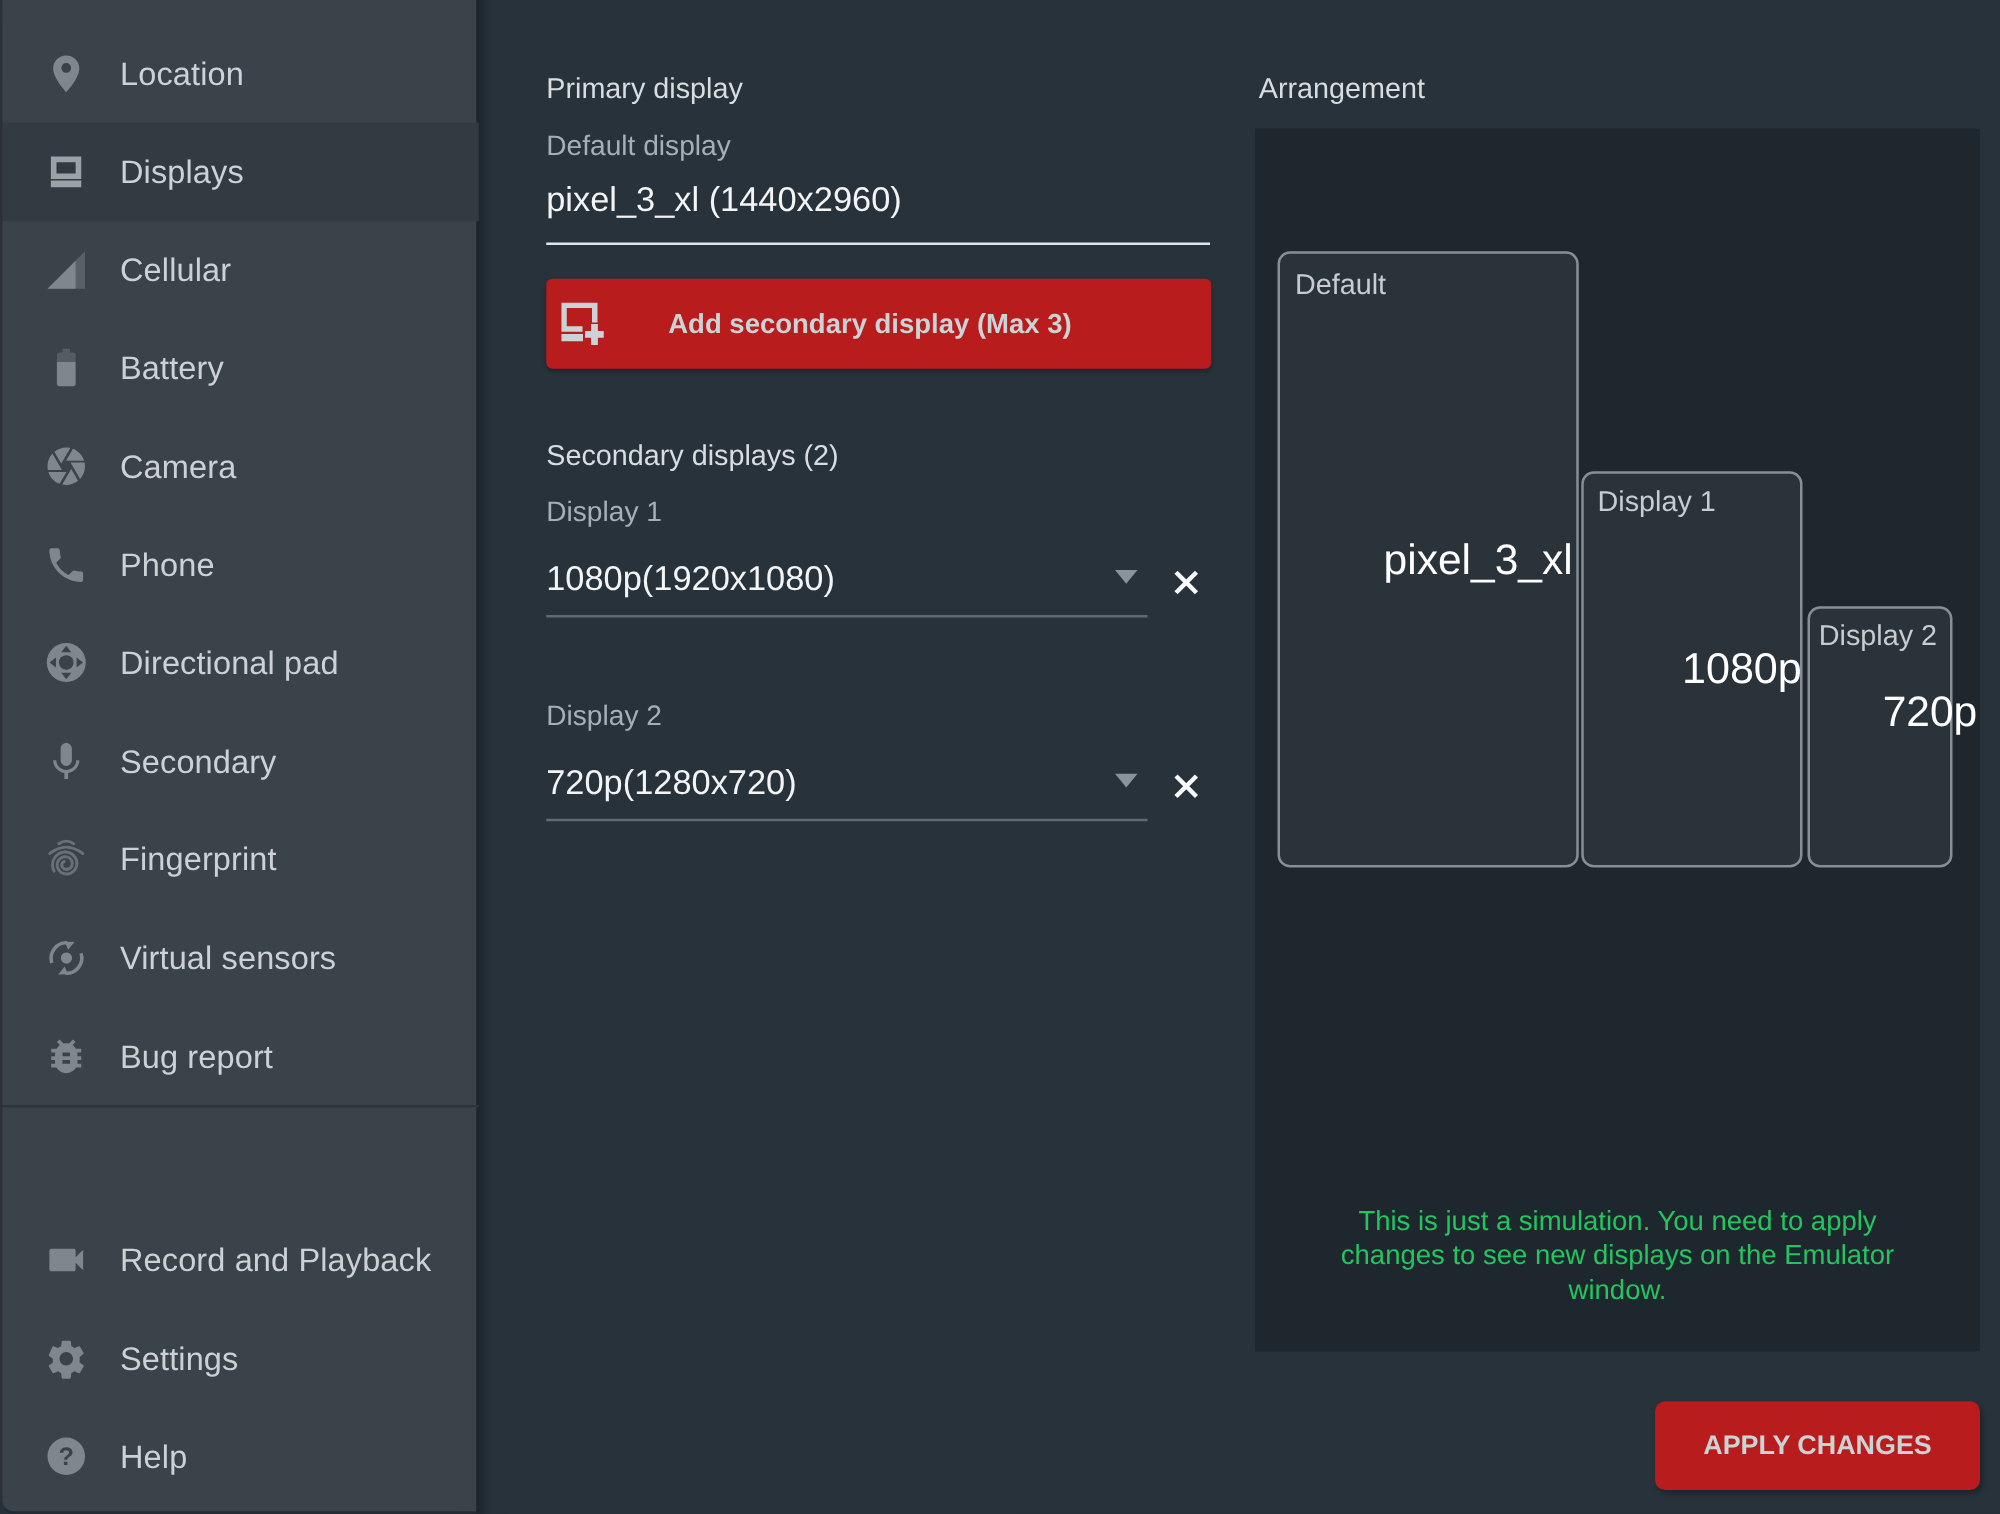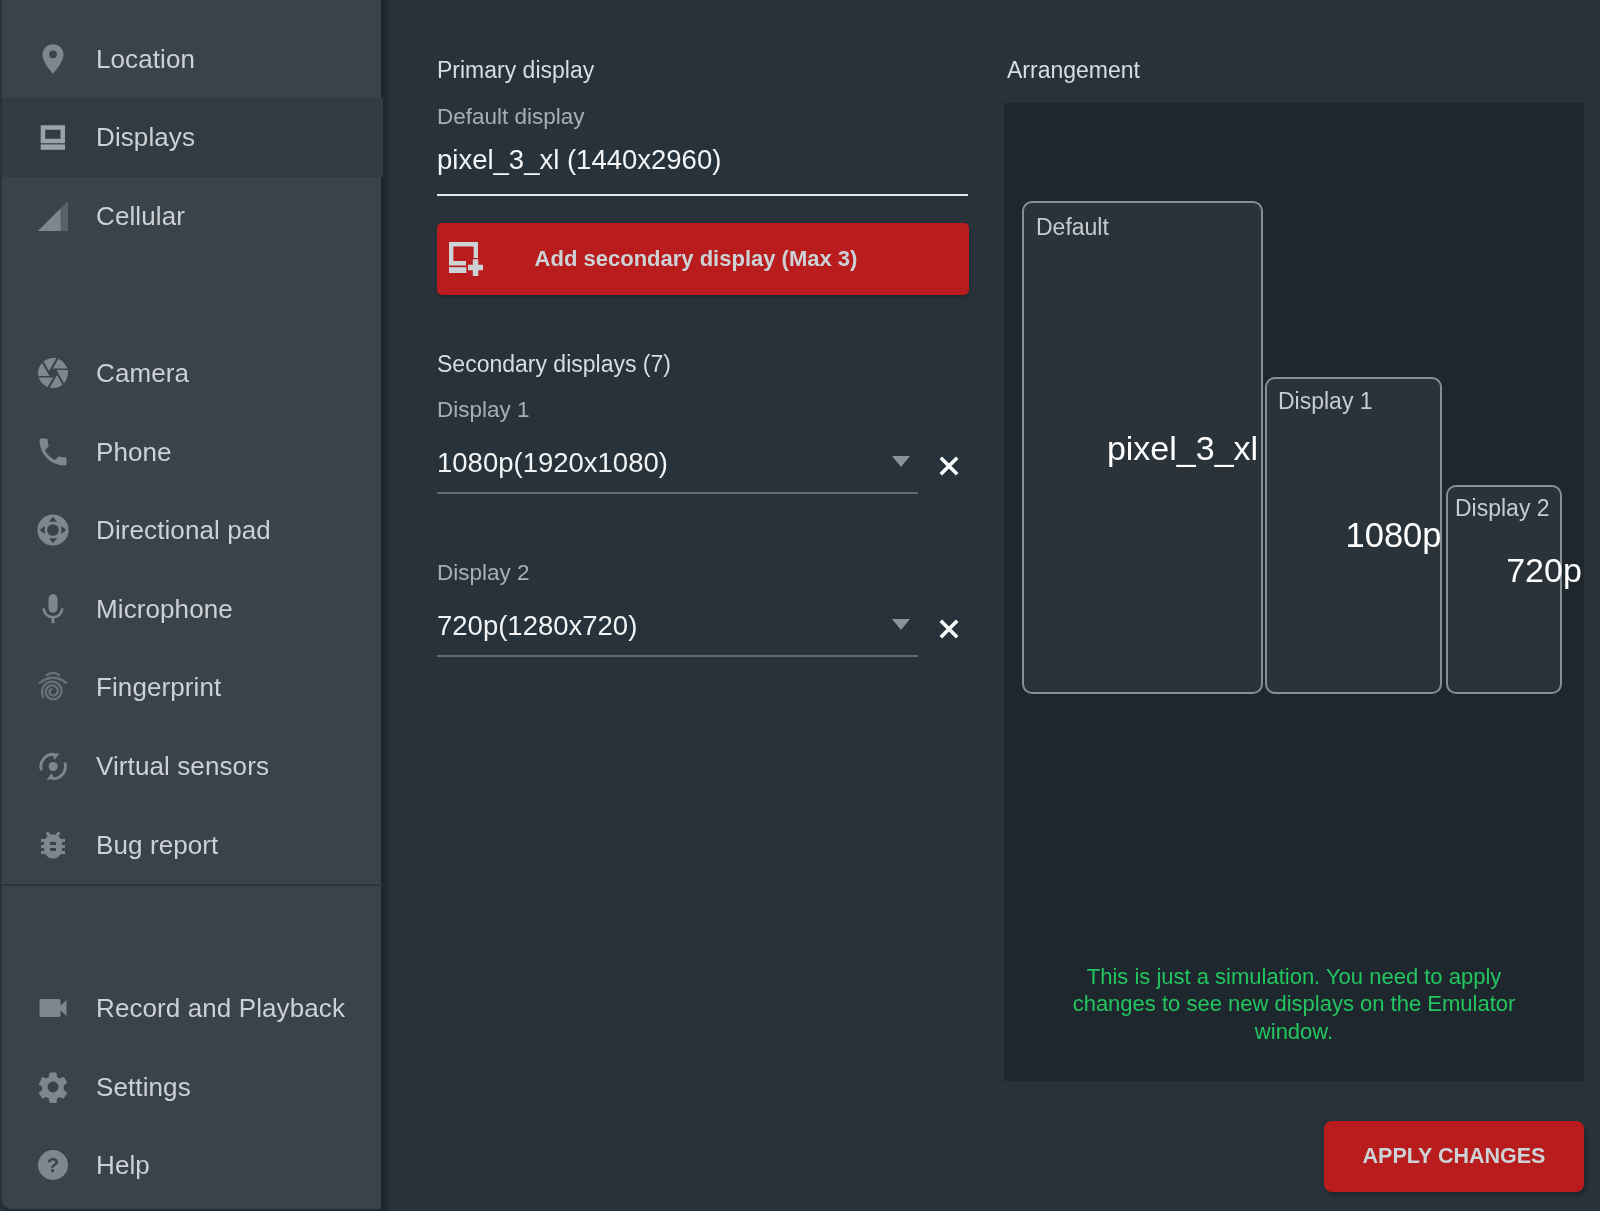--- a/index.html
+++ b/index.html
@@ -40,20 +40,27 @@
         </svg></span>
       <span class="tx">Displays</span>
     </div>
     <div class="row" style="top:176.2px">
       <span class="ic"><svg width="36" height="36" viewBox="0 0 24 24">
           <path fill="#7e878d" opacity="0.45" d="M2 22h20V2z"></path>
           <path fill="#7e878d" d="M2 22h15V7z"></path>
         </svg></span>
       <span class="tx">Cellular</span>
     </div>
+    <div class="row" style="top:254.8px">
+      <span class="ic"><svg width="36" height="36" viewBox="0 0 24 24">
+          <path fill="#7e878d" opacity="0.4" d="M15.67 4H14V2h-4v2H8.33C7.6 4 7 4.6 7 5.33V9h10V5.33C17 4.6 16.4 4 15.67 4z"></path>
+          <path fill="#7e878d" d="M7 9h10v11.67c0 .73-.6 1.33-1.33 1.33H8.33C7.6 22 7 21.4 7 20.67V9z"></path>
+        </svg></span>
+      <span class="tx">Battery</span>
+    </div>
     <div class="row" style="top:333.4px">
       <span class="ic"><svg width="36" height="36" viewBox="0 0 24 24">
           <path fill="#7e878d" d="M9.4 10.5l4.77-8.26C13.47 2.09 12.75 2 12 2c-2.4 0-4.6.85-6.32 2.25l3.66 6.35.06-.1zM21.54 9c-.92-2.92-3.15-5.26-6-6.34L11.88 9h9.66zm.26 1h-7.49l.29.5 4.76 8.25C21 16.97 22 14.61 22 12c0-.69-.07-1.35-.2-2zM8.54 12l-3.9-6.75C3.01 7.03 2 9.39 2 12c0 .69.07 1.35.2 2h7.49l-1.15-2zm-6.08 3c.92 2.92 3.15 5.26 6 6.34L12.12 15H2.46zm11.27 0l-3.9 6.76c.7.15 1.42.24 2.17.24 2.4 0 4.6-.85 6.32-2.25l-3.66-6.35-.93 1.6z"></path>
         </svg></span>
       <span class="tx">Camera</span>
     </div>
     <div class="row" style="top:412.0px">
       <span class="ic"><svg width="36" height="36" viewBox="0 0 24 24">
           <path fill="#7e878d" d="M6.62 10.79c1.44 2.83 3.76 5.14 6.59 6.59l2.2-2.2c.27-.27.67-.36 1.02-.24 1.12.37 2.33.57 3.57.57.55 0 1 .45 1 1V20c0 .55-.45 1-1 1-9.39 0-17-7.61-17-17 0-.55.45-1 1-1h3.5c.55 0 1 .45 1 1 0 1.25.2 2.45.57 3.57.11.35.03.74-.25 1.02l-2.2 2.2z"></path>
         </svg></span>
@@ -69,21 +76,21 @@
             <path d="M3.1 12l3.4-2.7v5.4z"></path>
             <path d="M20.9 12l-3.4-2.7v5.4z"></path>
           </g>
         </svg></span>
       <span class="tx">Directional pad</span>
     </div>
     <div class="row" style="top:569.2px">
       <span class="ic"><svg width="36" height="36" viewBox="0 0 24 24">
           <path fill="#7e878d" d="M12 14.5c1.66 0 3-1.34 3-3V5.2c0-1.66-1.34-3-3-3s-3 1.34-3 3v6.3c0 1.66 1.34 3 3 3zm5.3-3c0 2.92-2.54 5.1-5.3 5.1s-5.3-2.18-5.3-5.1H5c0 3.41 2.72 6.23 6 6.72V21.5h2v-3.28c3.28-.49 6-3.31 6-6.72h-1.7z"></path>
         </svg></span>
-      <span class="tx">Microphone</span>
+      <span class="tx">Secondary</span>
     </div>
     <div class="row" style="top:647.8px">
       <span class="ic"><svg width="36" height="36" viewBox="0 0 24 24">
           <g fill="none" stroke="#687178" stroke-width="1.55" stroke-linecap="round">
             <path d="M8,4.0 Q12,1.2 16,4.0"></path>
             <path d="M3.2,9.2 Q12,2.4 20.8,9.2"></path>
             <path d="M5.5,18.6 L5.2,17.9 L5.0,17.2 L4.8,16.5 L4.7,15.8 L4.7,15.0 L4.8,14.3 L4.9,13.6 L5.1,12.9 L5.4,12.3 L5.7,11.7 L6.1,11.1 L6.5,10.6 L7.0,10.1 L7.6,9.7 L8.1,9.3 L8.7,9.0 L9.4,8.7 L10.0,8.6 L10.7,8.5 L11.3,8.4 L12.0,8.4 L12.6,8.5 L13.2,8.7 L13.8,8.9 L14.4,9.2 L15.0,9.5 L15.5,9.9 L15.9,10.3 L16.3,10.8 L16.7,11.3 L17.0,11.8 L17.3,12.4 L17.5,12.9 L17.6,13.5 L17.6,14.1 L17.7,14.7 L17.6,15.3 L17.5,15.9 L17.3,16.4 L17.1,17.0 L16.8,17.5 L16.5,18.0 L16.1,18.4 L15.7,18.8 L15.3,19.1 L14.8,19.4 L14.4,19.7 L13.8,19.9 L13.3,20.0 L12.8,20.1 L12.3,20.1 L11.7,20.1 L11.2,20.0 L10.7,19.9 L10.2,19.7 L9.7,19.5 L9.3,19.3 L8.9,19.0 L8.5,18.6 L8.2,18.2 L7.9,17.8 L7.7,17.4 L7.5,17.0 L7.3,16.5 L7.2,16.0 L7.2,15.6 L7.2,15.1 L7.2,14.6 L7.3,14.2 L7.5,13.7 L7.6,13.3 L7.8,12.9 L8.1,12.6 L8.4,12.2 L8.7,11.9 L9.0,11.7 L9.4,11.4 L9.8,11.2 L10.2,11.1 L10.6,11.0 L11.0,10.9 L11.4,10.9 L11.8,10.9 L12.2,11.0 L12.6,11.1 L13.0,11.2 L13.3,11.4 L13.6,11.6 L13.9,11.8 L14.2,12.1 L14.5,12.4 L14.7,12.7 L14.8,13.0 L15.0,13.3 L15.1,13.7 L15.1,14.0 L15.2,14.4 L15.2,14.7 L15.1,15.1 L15.1,15.4 L15.0,15.7 L14.8,16.0 L14.7,16.3 L14.5,16.6 L14.3,16.8 L14.0,17.0 L13.8,17.2 L13.5,17.3 L13.2,17.5 L13.0,17.6 L12.7,17.6 L12.4,17.7 L12.1,17.7 L11.8,17.6 L11.5,17.6 L11.3,17.5 L11.0,17.4 L10.8,17.3 L10.6,17.1 L10.4,17.0 L10.2,16.8 L10.1,16.6 L9.9,16.4 L9.8,16.2 L9.7,15.9 L9.7,15.7 L9.7,15.5 L9.6,15.3 L9.7,15.0 L9.7,14.8 L9.8,14.6 L9.8,14.4 L9.9,14.2 L10.0,14.1 L10.2,13.9 L10.3,13.8 L10.5,13.7 L10.6,13.6 L10.8,13.5 L10.9,13.4"></path>
           </g>
         </svg></span>
       <span class="tx">Fingerprint</span>
@@ -136,21 +143,21 @@
   <div class="abs" id="addbtn" style="left:437px;top:223px;width:532px;height:72px;border-radius:5px;background:#b91c1c;box-shadow:0 2px 3px rgba(0,0,0,0.22);">
     <svg class="abs" style="left:12px;top:19px;" width="35" height="35" viewBox="0 0 35 35">
       <path fill="#ccd3d7" fill-rule="evenodd" d="M0,0 H29 V16 H24.6 V4.4 H4.4 V19 H17 V23.4 H0 Z"></path>
       <rect fill="#ccd3d7" x="0" y="25.2" width="17.4" height="5.8"></rect>
       <path fill="#ccd3d7" d="M23.8,17.2 h5.5 v5.6 h4.7 v5.4 h-4.7 v5.8 h-5.5 v-5.8 h-4.8 v-5.4 h4.8 z"></path>
     </svg>
     <div class="abs" style="left:0;right:14px;top:0;height:72px;display:flex;align-items:center;justify-content:center;
          font-size:22px;font-weight:bold;color:#ccd3d7;">Add secondary display (Max 3)</div>
   </div>
 
-  <div class="abs lblB" style="left:437px;top:351px;">Secondary displays (7)</div>
+  <div class="abs lblB" style="left:437px;top:351px;">Secondary displays (2)</div>
   <div class="abs lblG" style="left:437px;top:397px;">Display 1</div>
   <div class="abs val" style="left:437px;top:447px;">1080p(1920x1080)</div>
   <div class="abs" style="left:892px;top:456px;width:0;height:0;border-left:9.5px solid transparent;border-right:9.5px solid transparent;border-top:11px solid #8a929a;"></div>
   <svg class="abs" style="left:938px;top:455px;" width="22" height="22" viewBox="0 0 22 22">
     <path stroke="#fafbfb" stroke-width="3.6" d="M2.8 2.8 L19.2 19.2 M19.2 2.8 L2.8 19.2"></path>
   </svg>
   <div class="abs" style="left:437px;top:492px;width:481px;height:2px;background:#626a71;"></div>
 
   <div class="abs lblG" style="left:437px;top:560px;">Display 2</div>
   <div class="abs val" style="left:437px;top:610px;">720p(1280x720)</div>

